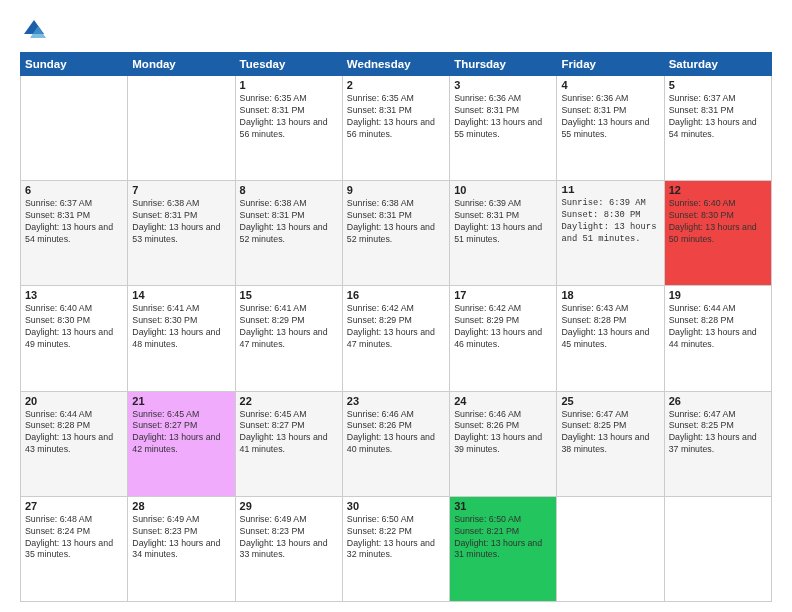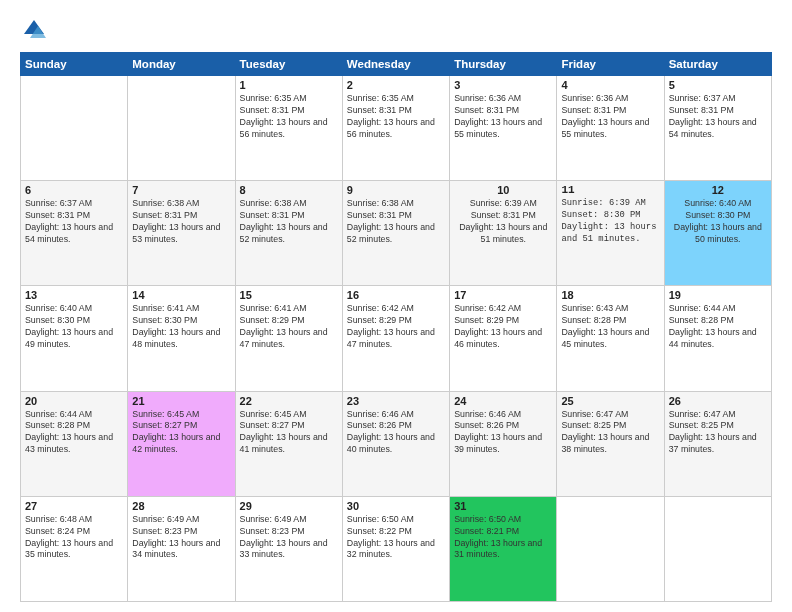--- a/index.html
+++ b/index.html
@@ -196,33 +196,33 @@
             <div class="cell-text">Sunrise: 6:38 AM</div>
             <div class="cell-text">Sunset: 8:31 PM</div>
             <div class="cell-text">Daylight: 13 hours and 52 minutes.</div>
           </td>
           <td style="background: rgb(245, 245, 245);">
             <span class="day-number">9</span>
             <div class="cell-text">Sunrise: 6:38 AM</div>
             <div class="cell-text">Sunset: 8:31 PM</div>
             <div class="cell-text">Daylight: 13 hours and 52 minutes.</div>
           </td>
-          <td style="background: rgb(245, 245, 245); text-align: center;">
+          <td style="background: rgb(245, 245, 245);">
             <span class="day-number">10</span>
             <div class="cell-text">Sunrise: 6:39 AM</div>
             <div class="cell-text">Sunset: 8:31 PM</div>
             <div class="cell-text">Daylight: 13 hours and 51 minutes.</div>
           </td>
           <td style="background: rgb(245, 245, 245); font-family: Liberation Mono, monospace;">
             <span class="day-number">11</span>
             <div class="cell-text">Sunrise: 6:39 AM</div>
             <div class="cell-text">Sunset: 8:30 PM</div>
             <div class="cell-text">Daylight: 13 hours and 51 minutes.</div>
           </td>
-          <td style="background: #7dd3fc; text-align: center;">
+          <td style="background: #ef4444;">
             <span class="day-number">12</span>
             <div class="cell-text">Sunrise: 6:40 AM</div>
             <div class="cell-text">Sunset: 8:30 PM</div>
             <div class="cell-text">Daylight: 13 hours and 50 minutes.</div>
           </td>
         </tr>
         <tr>
           <td style="background: rgb(255, 255, 255);">
             <span class="day-number">13</span>
             <div class="cell-text">Sunrise: 6:40 AM</div>

